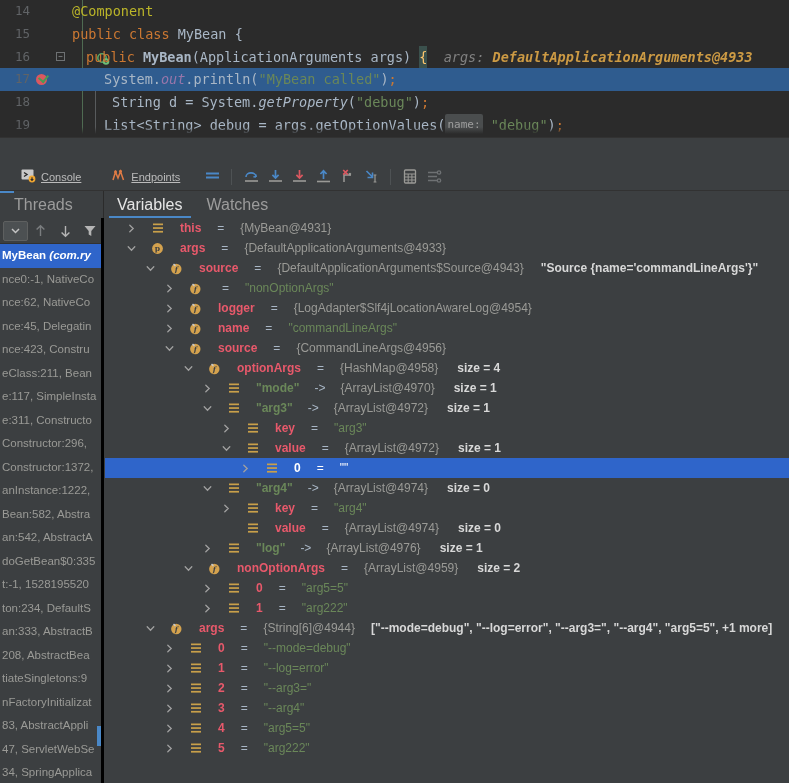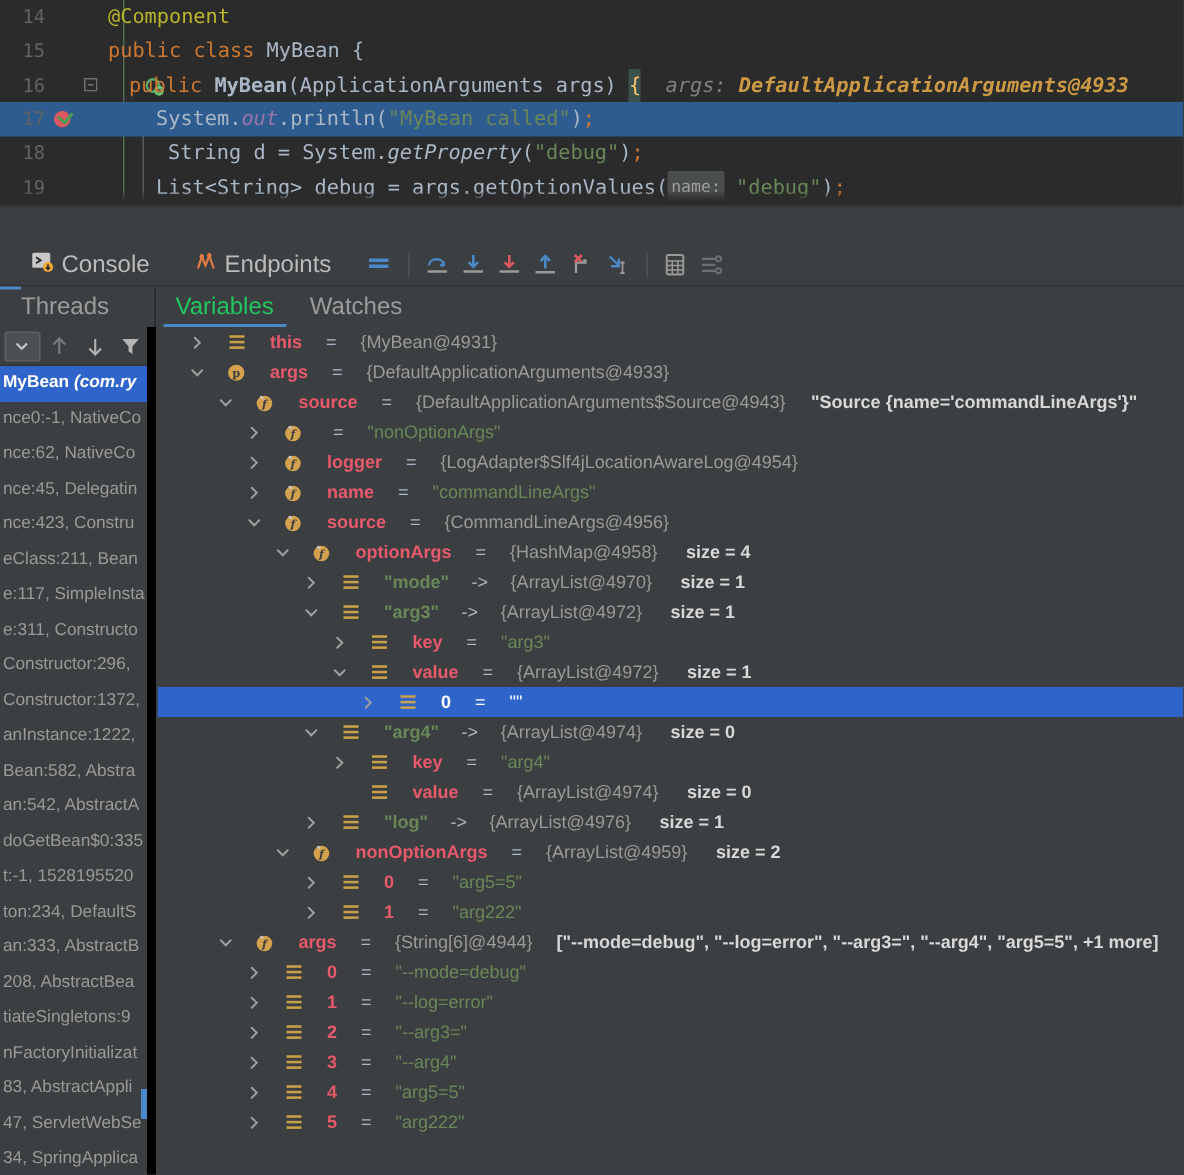--- a/index.html
+++ b/index.html
@@ -105,22 +105,23 @@
     position: absolute; left: 0; top: 163px; width: 789px; height: 28px;
     background: #3C3F41;
     border-bottom: 1px solid #323232;
     display: flex; align-items: center;
     padding-left: 12px;
     gap: 0px;
   }
   .tw-tab {
     display: flex; align-items: center; gap: 5px;
     height: 28px; padding: 0 9px;
-    color: #BBBBBB; font-size: 16px;
+    color: #BBBBBB; font-size: 11px;
     cursor: default;
+    text-decoration: underline;
   }
   .tb-sep {
     width: 1px; height: 16px; background: #4E5254; margin: 0 7px;
   }
   .tb-btn {
     width: 22px; height: 22px;
     display: flex; align-items: center; justify-content: center;
     margin: 0 1px;
   }
 
@@ -135,34 +136,34 @@
     display: flex; align-items: center; padding-left: 8px;
   }
   .tabs-right {
     position: absolute; left: 105px; top: 0; right: 0; height: 27px;
     display: flex; align-items: center;
   }
   .vtab {
     height: 27px; display: flex; align-items: center;
     padding: 0 12px; color: #9C9C9C; font-size: 16px; position: relative;
   }
-  .vtab.active { color: #22c55e; }
+  .vtab.active { color: #e5e5e5; }
   .vtab.active::after {
     content: ""; position: absolute; left: 4px; right: 4px; bottom: 0;
     height: 2px; background: #4A88C7;
   }
   .tabs-topaccent {
     position: absolute; left: 0; top: 0; width: 14px; height: 2px; background: #4A88C7;
   }
 
   
   #threads {
     position: absolute; left: 0; top: 218px; width: 104px; bottom: 0;
     background: #3C3F41;
-    border-right: 6px solid #000000;
+    border-right: 3px solid #000000;
     overflow: hidden;
   }
   #threads-toolbar {
     height: 26px; display: flex; align-items: center; gap: 2px;
     padding-left: 1px;
     border-bottom: 1px solid #323232;
   }
   .th-btn {
     width: 24px; height: 22px; display: flex;
     align-items: center; justify-content: center;

